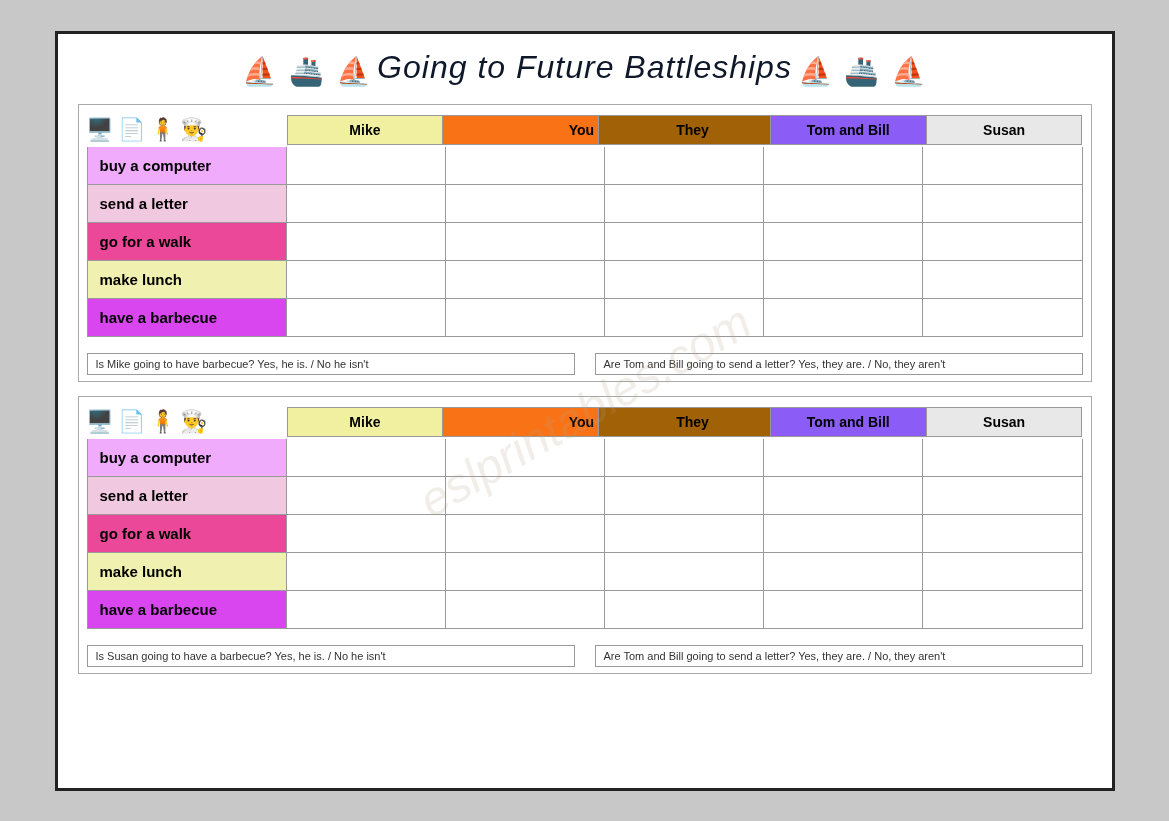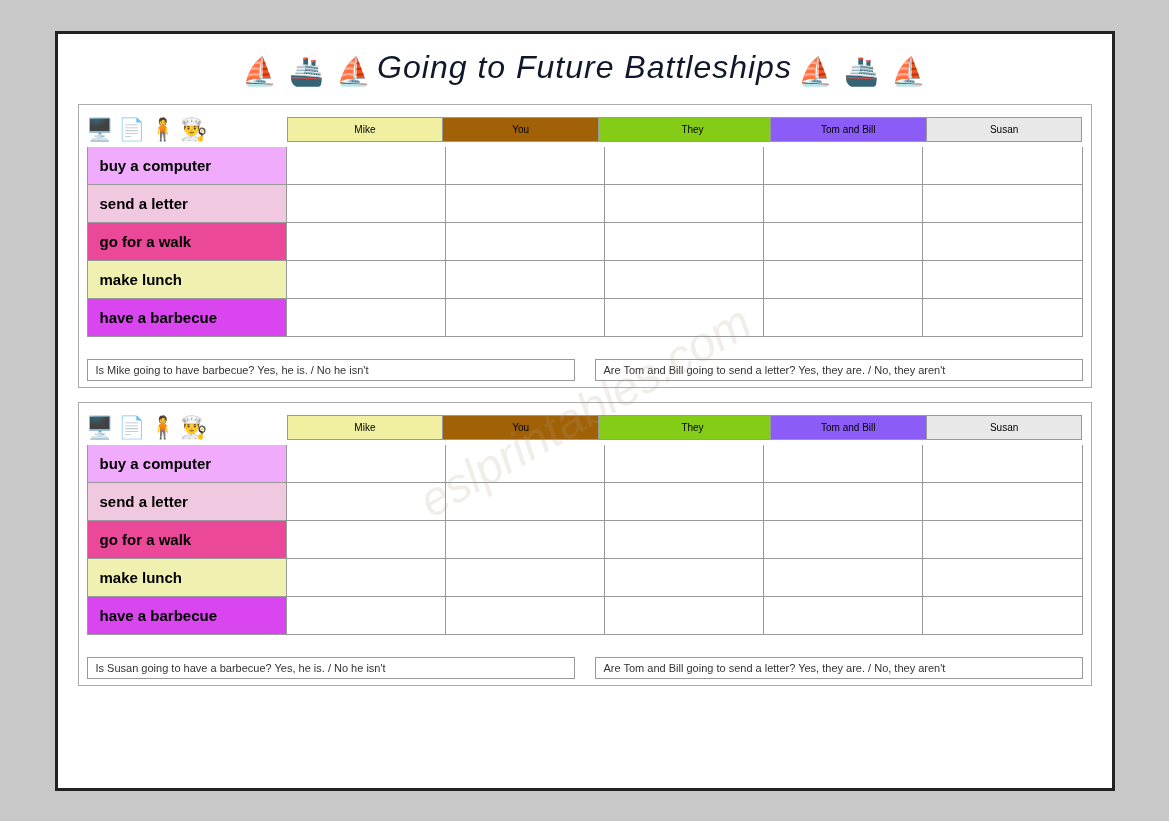--- a/index.html
+++ b/index.html
@@ -48,29 +48,29 @@
       flex-direction: column;
       flex: 1;
     }
     .col-headers {
       display: flex;
     }
     .col-header {
       flex: 1;
       text-align: center;
       padding: 6px 4px;
-      font-weight: normal;
-      font-size: 10px;
+      font-weight: bold;
+      font-size: 14px;
       border: 1px solid #999;
       border-left: none;
     }
     .col-header:first-child { border-left: 1px solid #999; }
     .col-header.mike { background: #f0f0a0; }
-    .col-header.you { background: #a16207; }
-    .col-header.they { background: #84cc16; padding-left: 20px; }
+    .col-header.you { background: #f97316; text-align: right; }
+    .col-header.they { background: #a16207; padding-left: 20px; }
     .col-header.tomAndBill { background: #8b5cf6; }
     .col-header.susan { background: #e8e8e8; }
 
     .table-row {
       display: flex;
     }
     .row-label {
       width: 200px;
       padding: 10px 12px;
       font-weight: bold;
@@ -94,21 +94,21 @@
       border: 1px solid #999;
       border-top: none;
       border-left: none;
       min-height: 38px;
       background: white;
     }
 
     .bottom-notes {
       display: flex;
       gap: 20px;
-      margin-top: 22px;
+      margin-top: 16px;
       margin-left: 0px;
     }
     .note-box {
       border: 1px solid #999;
       padding: 4px 8px;
       font-size: 11px;
       color: #333;
       background: white;
       flex: 1;
     }

